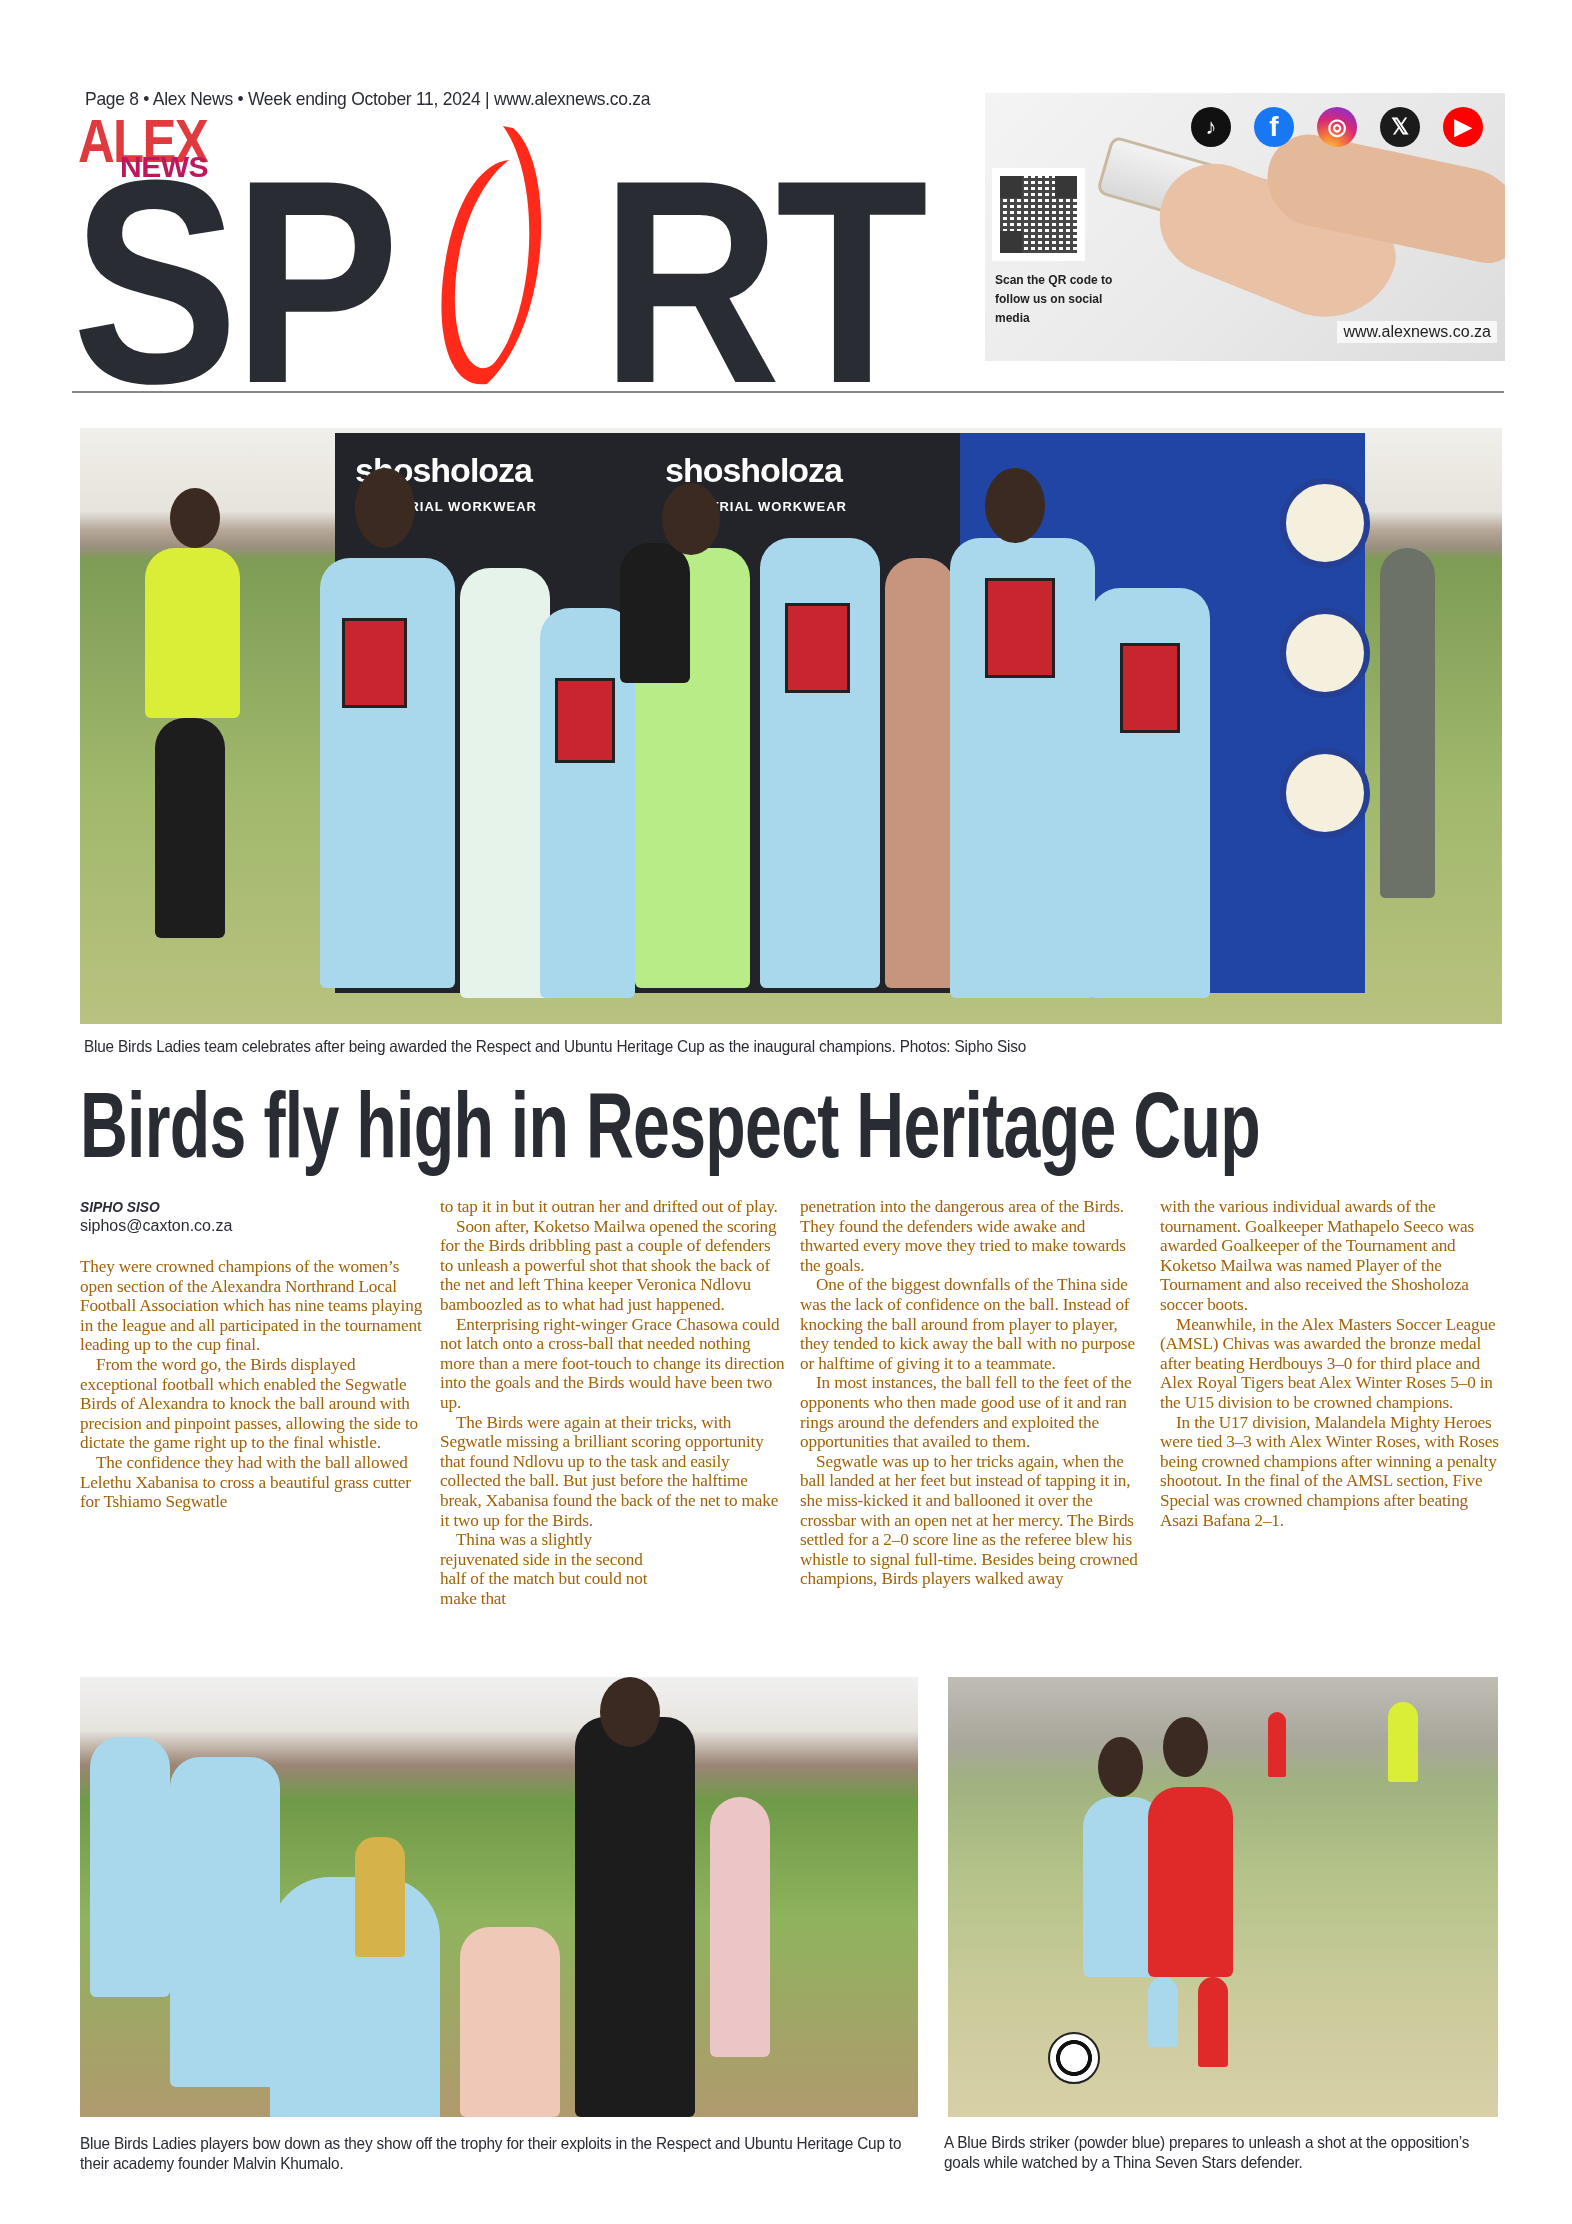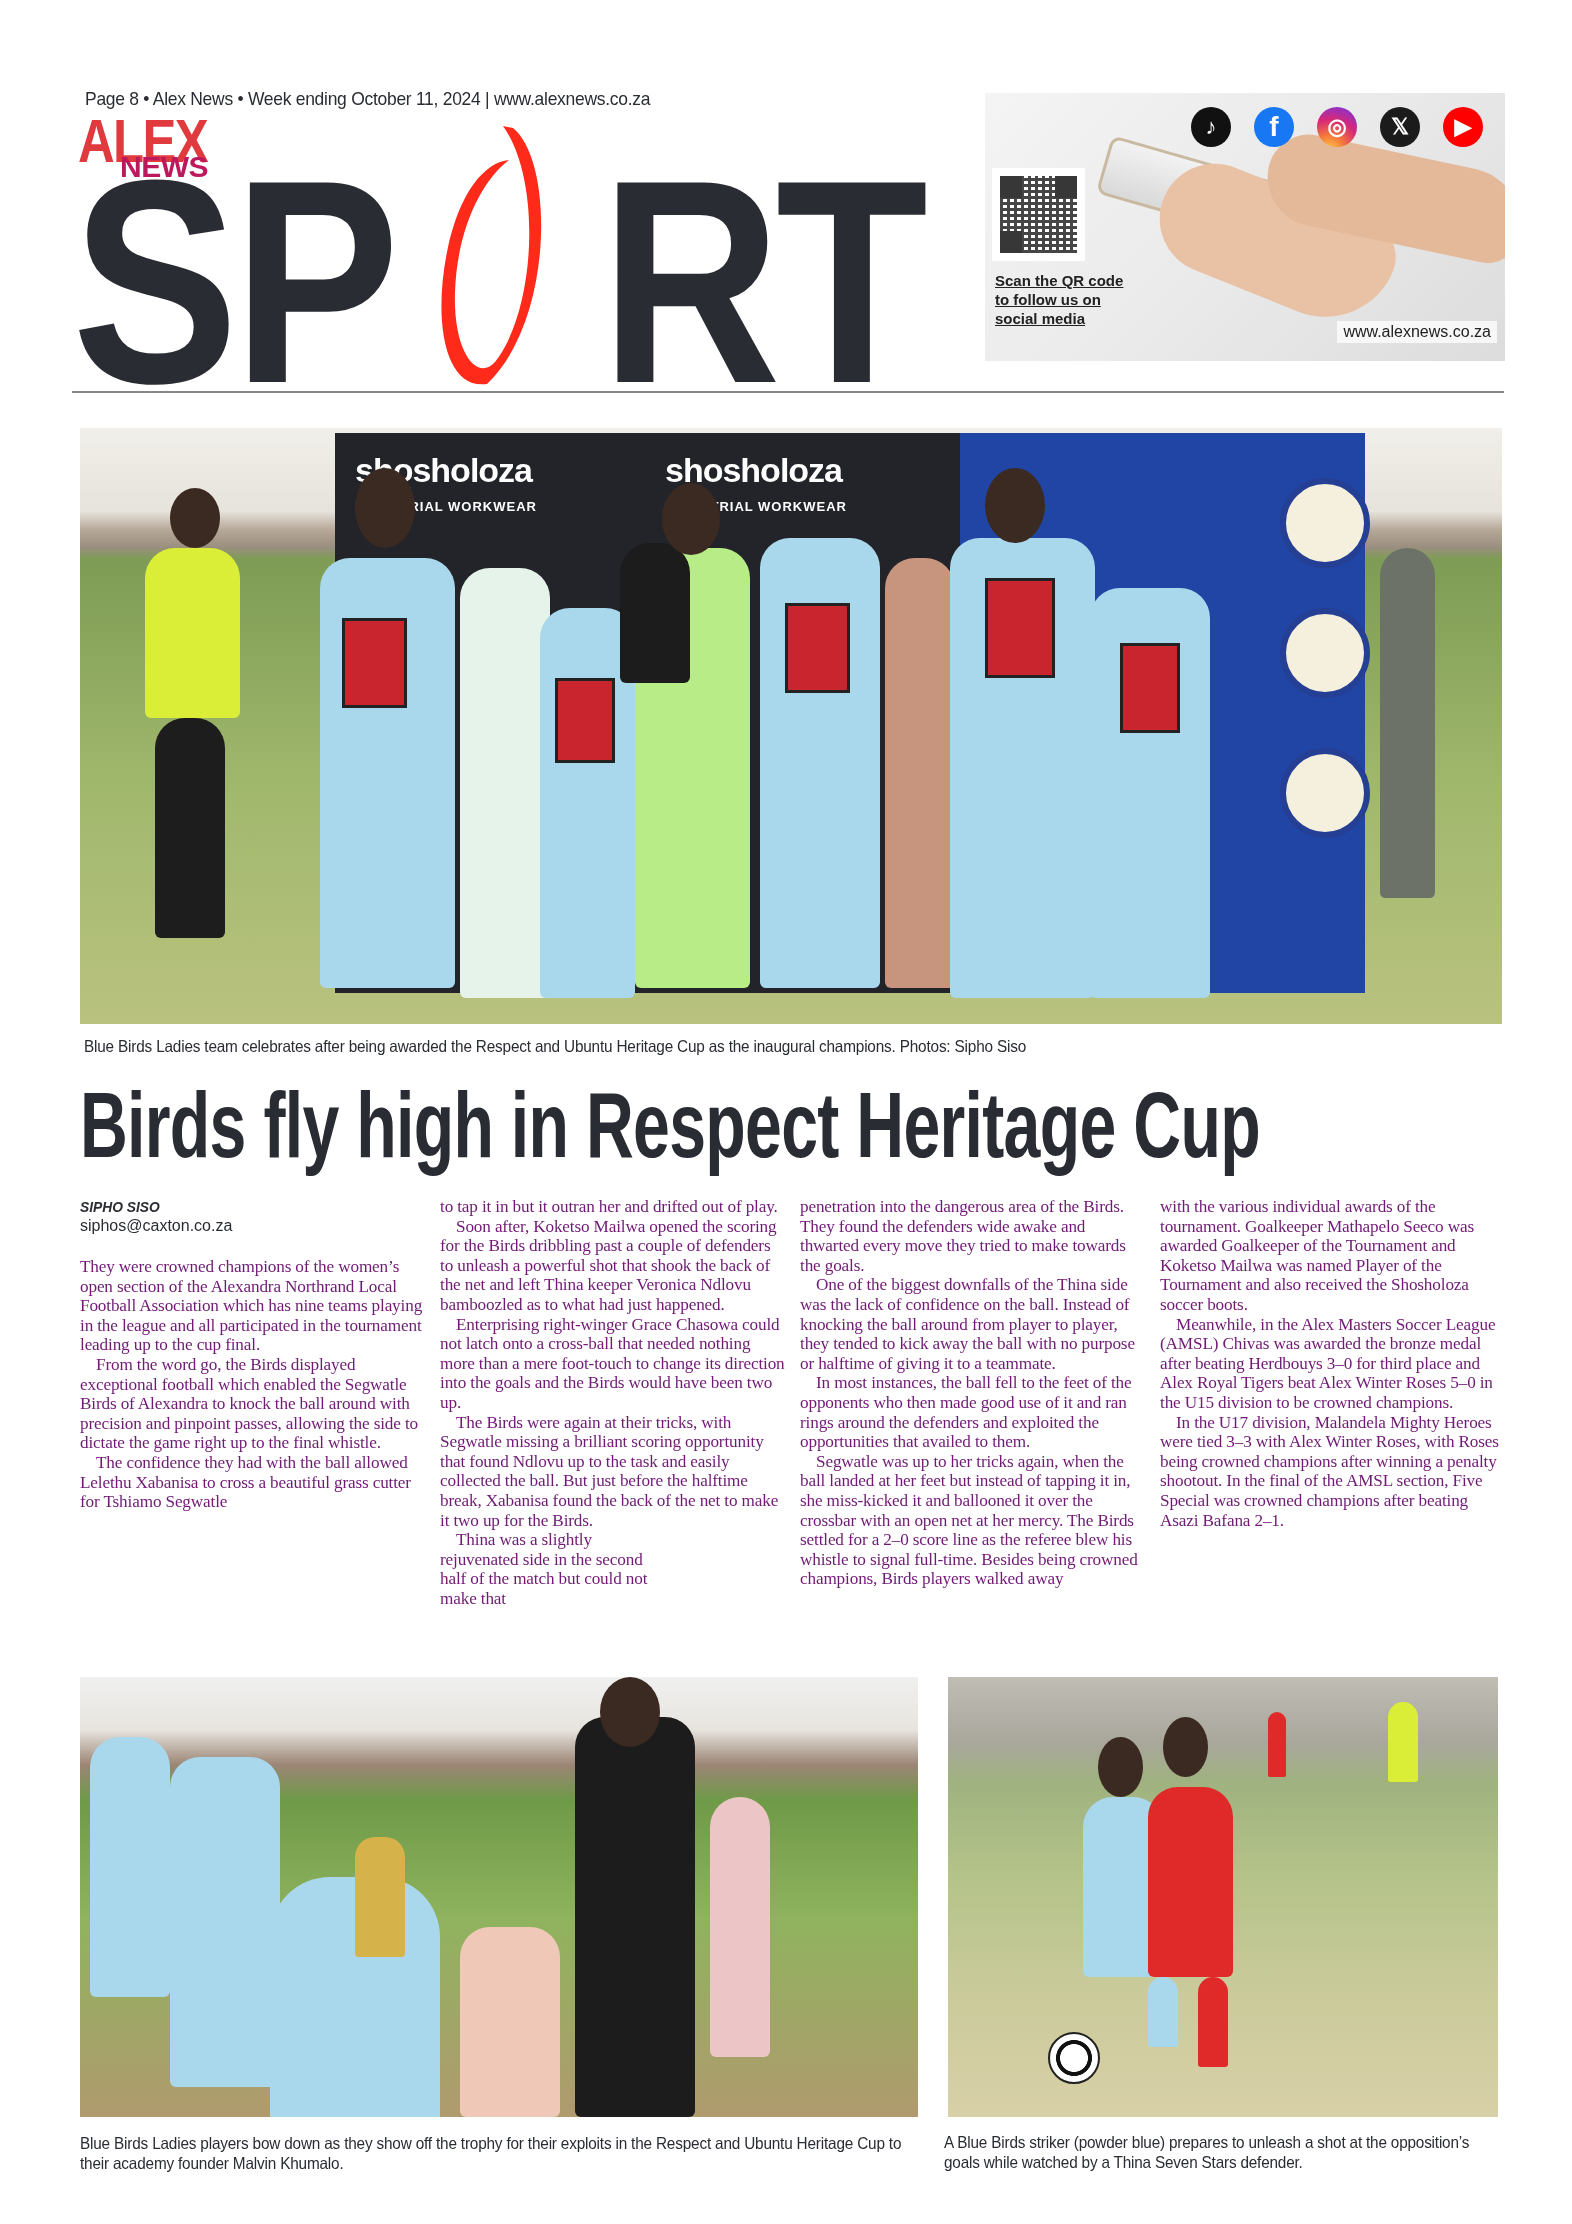--- a/index.html
+++ b/index.html
@@ -28,21 +28,21 @@
   .s-x { background: #1b1b1b; font-size: 22px; }
   .s-yt { background: #ff0000; }
   .qr { position: absolute; left: 7px; top: 75px; width: 93px; height: 93px; background: #fff; padding: 8px; }
   .qr-grid { width: 77px; height: 77px; background:
       linear-gradient(#222,#222) 0 0/22px 22px no-repeat,
       linear-gradient(#222,#222) 55px 0/22px 22px no-repeat,
       linear-gradient(#222,#222) 0 55px/22px 22px no-repeat,
       repeating-linear-gradient(90deg,#333 0 3px,transparent 3px 7px),
       repeating-linear-gradient(0deg,#333 0 3px,transparent 3px 6px);
       opacity: 0.9; }
-  .promo-text { position: absolute; left: 10px; top: 178px; font-size: 15px; font-weight: bold; line-height: 19px; color: #222; width: 140px; text-decoration: underline; }
+  .promo-text { position: absolute; left: 10px; top: 178px; font-size: 12px; font-weight: bold; line-height: 19px; color: #222; width: 140px; }
   .phone { position: absolute; left: 115px; top: 70px; width: 210px; height: 60px; background: linear-gradient(#f2f2f2,#d9d9d9); border: 3px solid #c9b9a0; border-radius: 10px; transform: rotate(16deg); }
   .hand1 { position: absolute; left: 170px; top: 95px; width: 240px; height: 110px; background: #e9c2a6; border-radius: 60px 40px 80px 60px; transform: rotate(22deg); }
   .hand2 { position: absolute; left: 280px; top: 60px; width: 260px; height: 90px; background: #e4b999; border-radius: 50px 70px 40px 60px; transform: rotate(12deg); }
   .promo-url { position: absolute; right: 8px; bottom: 18px; font-size: 16px; color: #222; background: rgba(255,255,255,0.75); padding: 2px 6px; }
 
   
   .rule { left: 72px; top: 391px; width: 1432px; height: 1.5px; background: #888; }
 
   
   .photo { overflow: hidden; background: #8fae6b; }
@@ -70,21 +70,21 @@
   .cap-hero { left: 84px; top: 1036px; white-space: nowrap; }
   .cap-l { left: 80px; top: 2133px; width: 900px; }
   .cap-r { left: 944px; top: 2133px; width: 600px; font-size: 17px; transform: scaleX(0.9); }
 
   
   .headline { left: 80px; top: 1070px; font-size: 92px; font-weight: bold; color: #2a2c33; line-height: 110px; letter-spacing: -1px; white-space: nowrap; transform: scaleX(0.72); transform-origin: left; }
 
   
   .byline { left: 80px; top: 1198px; font-size: 15px; font-weight: bold; font-style: italic; color: #2a2c33; transform: scaleX(0.92); transform-origin: left; }
   .email { left: 80px; top: 1217px; font-size: 16px; color: #2a2c33; }
-  .col { font-family: "Liberation Serif", serif; font-size: 17.2px; line-height: 19.6px; color: #701a75; letter-spacing: -0.15px; }
+  .col { font-family: "Liberation Serif", serif; font-size: 17.2px; line-height: 19.6px; color: #a16207; letter-spacing: -0.15px; }
   .col p { text-indent: 0; }
   .col p + p { text-indent: 16px; }
   .col1 { left: 80px; top: 1257px; width: 345px; }
   .col2 { left: 440px; top: 1197px; width: 345px; }
   .col3 { left: 800px; top: 1197px; width: 345px; }
   .col4 { left: 1160px; top: 1197px; width: 345px; }
 </style>
 </head>
 <body>
 

